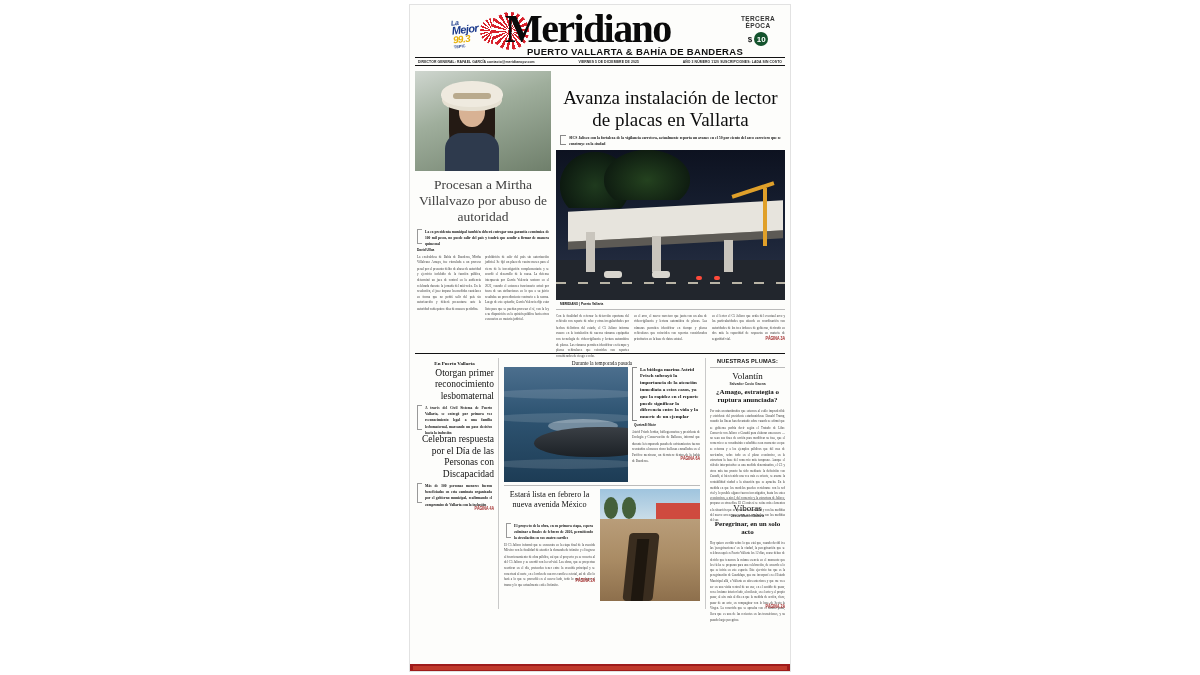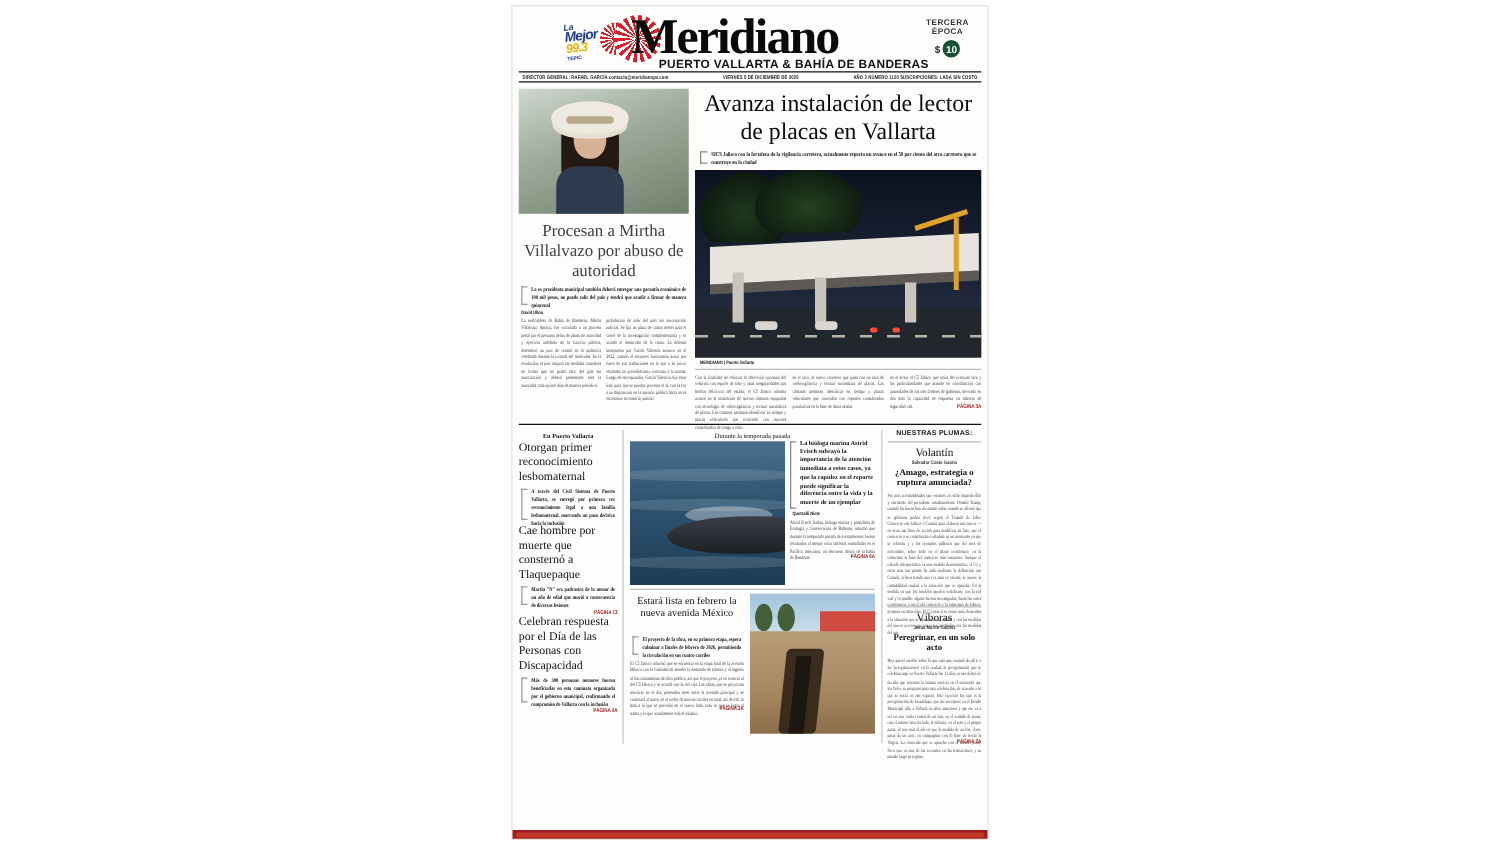--- a/index.html
+++ b/index.html
@@ -112,21 +112,21 @@
 
   .byline{font:700 3.2px "Liberation Sans",sans-serif;color:#111;margin:2px 0 2px 2px;transform:scaleY(1.2);transform-origin:left;}
 
   .cols2{display:flex;gap:4px;margin:0 2px;}
   .cols2>div{flex:1;}
   .cols3{display:flex;gap:5px;}
   .cols3>div{flex:1;}
 
   .hl-main{
     text-align:center;font:400 19px "Liberation Serif",serif;color:#0d0d0d;line-height:22px;
-    margin:2px 4px 4px 4px;
+    margin:16px 4px 4px 4px;
   }
 
   .lead-box{display:flex;gap:3px;margin:0 4px 5px 4px;}
   .lead-box .bracket{width:5px;border-left:1px solid #888;border-top:1px solid #888;border-bottom:1px solid #888;flex:0 0 5px;}
   .lead-box .ltext{font:700 3.8px "Liberation Serif",serif;color:#111;line-height:5.2px;transform:scaleY(1.25);transform-origin:top left;text-align:justify;}
 
   .photo-bridge{height:150px;position:relative;overflow:hidden;background:#10141c;}
   .photo-bridge .sky{position:absolute;inset:0;background:linear-gradient(180deg,#0d1220 0%,#1a2336 55%,#2b3347 100%);}
   .photo-bridge .palm{position:absolute;top:2px;left:4px;width:70px;height:56px;
      background:radial-gradient(ellipse at 50% 60%,#1f3a1e 0%,#0d1a10 70%,transparent 72%);}
@@ -151,21 +151,21 @@
   hr.thin{border:none;border-top:1px solid #bbb;margin:3px 0;}
 
   
   .lower{display:flex;padding:0 5px 0 5px;box-sizing:border-box;gap:0;}
   .lcol{width:84px;flex:0 0 84px;padding-right:4px;box-sizing:border-box;border-right:1px solid #c9c9c9;}
   .mcol{flex:1;padding:0 5px;box-sizing:border-box;}
   .rcol{width:80px;flex:0 0 80px;padding-left:4px;box-sizing:border-box;border-left:1px solid #c9c9c9;}
 
   .sec-kicker{font:700 5px "Liberation Serif",serif;color:#111;text-align:center;margin:3px 0 2px 0;}
   .sec-kicker-it{font:400 5.2px "Liberation Serif",serif;color:#111;text-align:center;margin:2px 0 1px 0;}
-  .hl-s{text-align:left;font:400 9.5px "Liberation Serif",serif;color:#111;line-height:11.5px;margin:1px 0 3px 0;}
+  .hl-s{text-align:right;font:400 9.5px "Liberation Serif",serif;color:#111;line-height:11.5px;margin:1px 0 3px 0;}
   .hl-m{text-align:center;font:400 16.5px "Liberation Serif",serif;color:#0d0d0d;line-height:19px;margin:1px 0 4px 0;}
   .hl-xs{text-align:center;font:400 8.2px "Liberation Serif",serif;color:#111;line-height:10px;margin:1px 0 13px 0;}
 
   .photo-whale{height:115px;position:relative;overflow:hidden;
      background:linear-gradient(180deg,#4c6f8e 0%,#2f5573 40%,#1d3c55 100%);}
   .photo-whale .wave{position:absolute;left:-10%;width:120%;height:10px;background:rgba(255,255,255,.13);border-radius:50%;}
   .photo-whale .whale{position:absolute;left:30px;top:60px;width:118px;height:30px;border-radius:60% 40% 50% 50%;
      background:linear-gradient(180deg,#3a3f45 0%,#1c2126 100%);}
   .photo-whale .spray{position:absolute;left:44px;top:52px;width:70px;height:14px;border-radius:50%;background:rgba(255,255,255,.35);}
 
@@ -316,28 +316,20 @@
 
         <div>
           <div class="sec-kicker">En Puerto Vallarta</div>
           <div class="hl-s">Otorgan primer reconocimiento lesbomaternal</div>
           <div class="kicker-box">
             <div class="bracket"></div>
             <div class="ktext">A través del Civil Sistema de Puerto Vallarta, se entregó por primera vez reconocimiento legal a una familia lesbomaternal, marcando un paso decisivo hacia la inclusión</div>
           </div>
         </div>
 
-        <div>
-          <div class="hl-s">Cae hombre por muerte que consternó a Tlaquepaque</div>
-          <div class="kicker-box">
-            <div class="bracket"></div>
-            <div class="ktext">Martín "N" era padrastro de la menor de un año de edad que murió a consecuencia de diversas lesiones</div>
-          </div>
-          <div class="pagina">PÁGINA 13</div>
-        </div>
 
         <div>
           <div class="hl-s">Celebran respuesta por el Día de las Personas con Discapacidad</div>
           <div class="kicker-box">
             <div class="bracket"></div>
             <div class="ktext">Más de 300 personas menores fueron beneficiadas en esta caminata organizada por el gobierno municipal, reafirmando el compromiso de Vallarta con la inclusión</div>
           </div>
           <div class="pagina">PÁGINA 4A</div>
         </div>
       </div>

